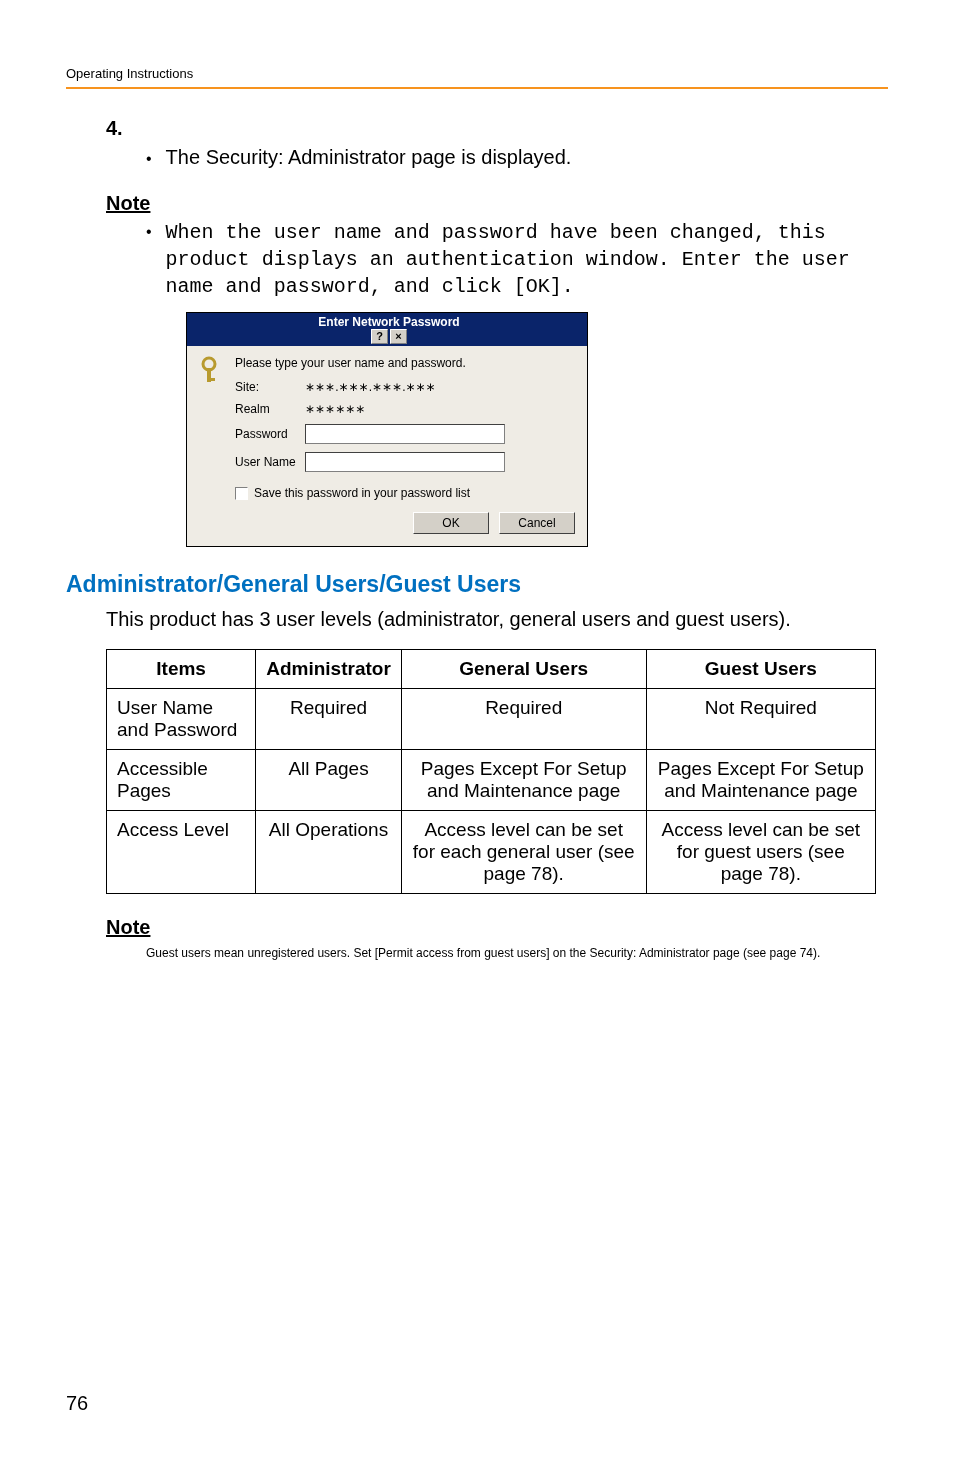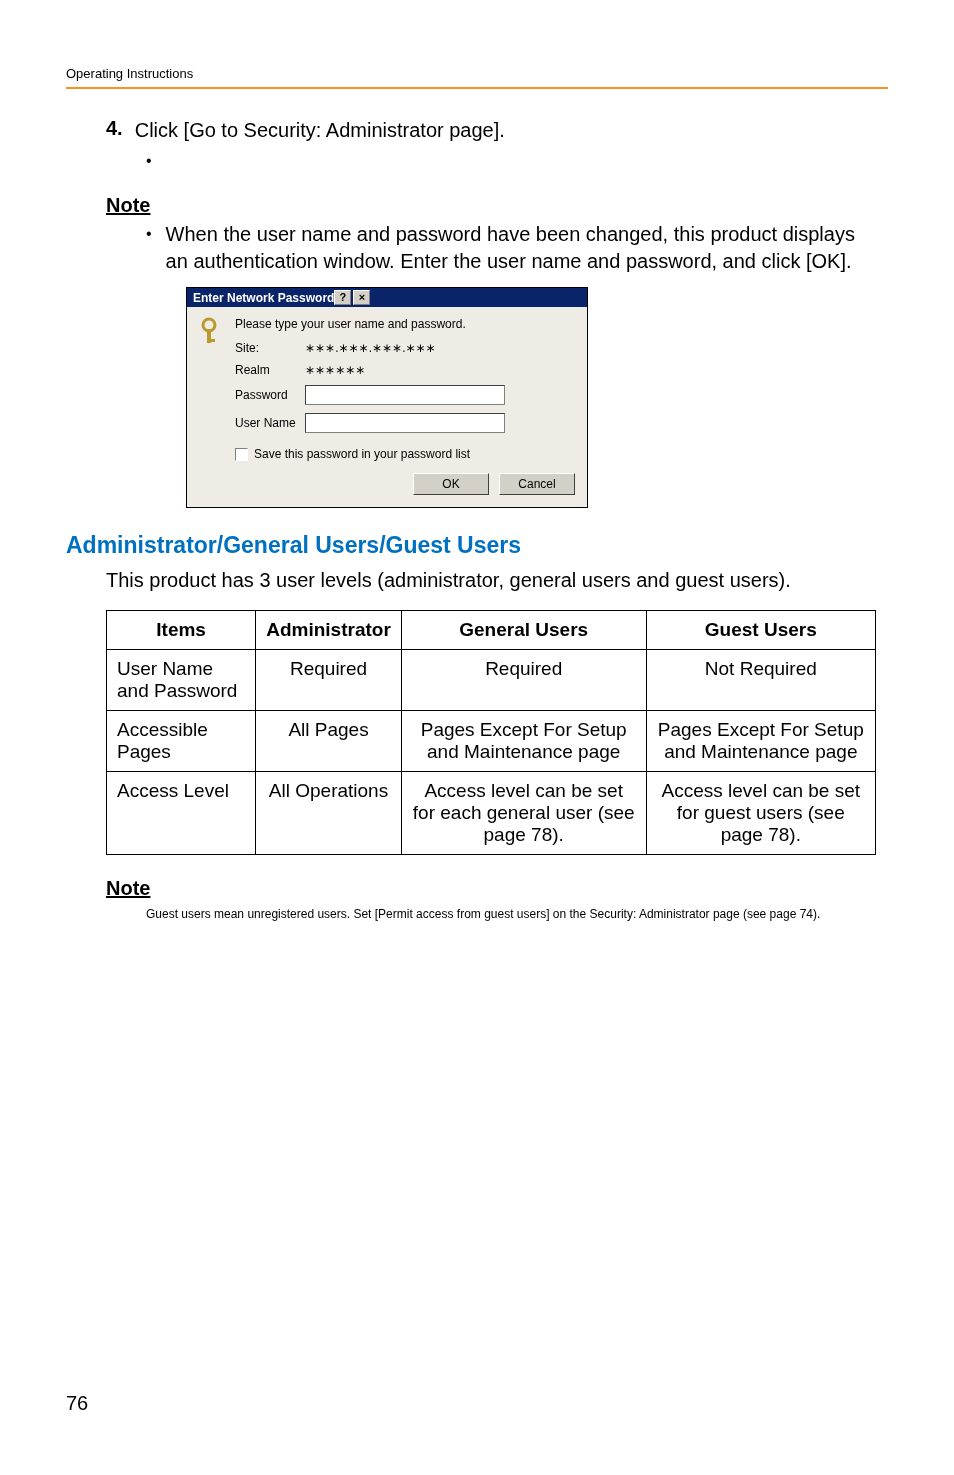--- a/index.html
+++ b/index.html
@@ -62,43 +62,46 @@
   text-decoration: underline;
   font-size: 20px;
   margin-top: 20px;
   margin-left: 40px;
 }
 .note-text {
   font-size: 20px;
   margin-left: 116px;
   margin-right: 30px;
   line-height: 1.35;
+  font-family: Liberation Mono, monospace;
 }
 .note-bullet {
   display: flex;
   margin-left: 80px;
   margin-top: 4px;
 }
 .dialog-wrap {
   margin: 12px 0 0 120px;
 }
 .dialog {
   width: 400px;
   border: 1px solid #000;
   background: #efece5;
   font-family: Tahoma, Arial, sans-serif;
 }
 .dialog-title {
   background: #0a246a;
   color: #fff;
   display: flex;
+  justify-content: space-between;
   align-items: center;
   padding: 2px 2px 2px 6px;
   font-size: 12px;
   font-weight: bold;
+  flex-direction: column;
 }
 .titlebar-btns {
   display: flex;
   gap: 2px;
 }
 .titlebar-btn {
   width: 17px;
   height: 15px;
   background: #d4d0c8;
   border: 1px solid #fff;
@@ -242,25 +245,25 @@
 <body>
 
 <div class="page">
   <div class="header-line">Operating Instructions</div>
   <hr class="rule">
 
   <div class="content">
 
     <div class="step">
       <div class="step-num">4.</div>
-      <div class="step-text">Click [Go to Security: Administrator page].</div>
     </div>
 
     <div class="bullet-row">
       <div class="bullet-dot">•</div>
+      <div class="bullet-text">The Security: Administrator page is displayed.</div>
     </div>
 
     <div class="note-heading">Note</div>
     <div class="note-bullet">
       <div class="bullet-dot">•</div>
       <div class="note-text" style="margin-left:0;">When the user name and password have been changed, this product displays an authentication window. Enter the user name and password, and click [OK].</div>
     </div>
 
     <div class="dialog-wrap">
       <div class="dialog">

